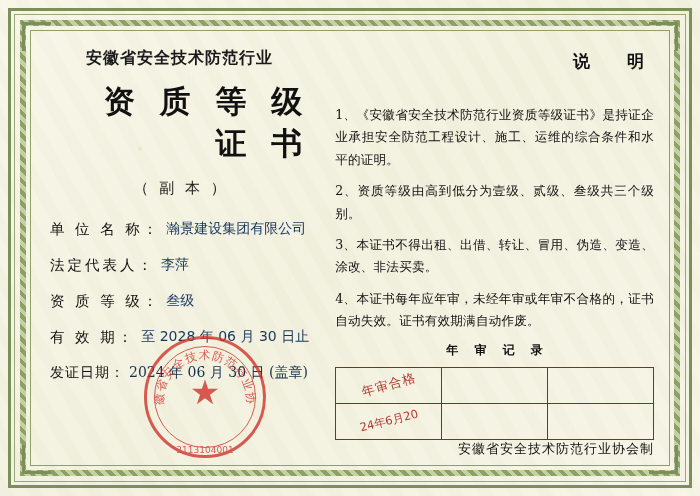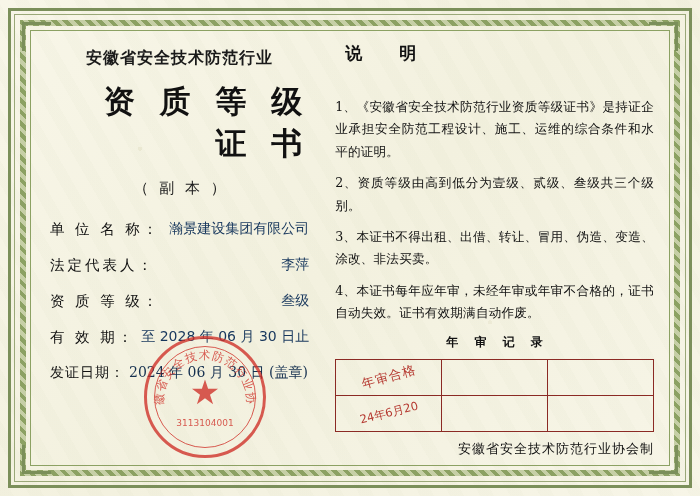--- a/index.html
+++ b/index.html
@@ -121,21 +121,20 @@
     font-family: "DejaVu Serif", "Liberation Serif", serif;
     font-size: 15px;
     color: #1a1a1a;
     letter-spacing: 3px;
     margin-top: 14px;
     text-indent: 3px;
   }
 
   .fields {
     margin-top: 22px;
-    text-align: right;
   }
   .field-row {
     display: flex;
     align-items: flex-end;
     margin-bottom: 17px;
     position: relative;
   }
   .field-label {
     font-family: "DejaVu Serif", "Liberation Serif", serif;
     font-size: 14.5px;
@@ -174,26 +173,27 @@
   }
   .issue-value {
     font-family: "DejaVu Serif", "Liberation Serif", serif;
     font-size: 14px;
     color: #15304f;
     margin-left: 4px;
   }
 
   
   .right-title {
-    text-align: left;
+    text-align: right;
     font-family: "DejaVu Serif", "Liberation Serif", serif;
     font-size: 17px;
     font-weight: bold;
     letter-spacing: 10px;
     color: #111;
+    margin-top: 8px;
     text-indent: 10px;
   }
   .note-list {
     margin-top: 31px;
   }
   .note-item {
     font-family: "DejaVu Serif", "Liberation Serif", serif;
     font-size: 12.6px;
     line-height: 1.78;
     color: #111;
@@ -292,21 +292,21 @@
   }
   .seal-arc text {
     fill: #cf2f27;
     font-size: 11.5px;
     font-family: "DejaVu Serif", "Liberation Serif", serif;
     letter-spacing: 1.2px;
   }
   .seal-code {
     position: absolute;
     left: 50%;
-    bottom: 27px;
+    bottom: 0;
     transform: translateX(-50%);
     color: #cf2f27;
     font-family: "DejaVu Sans", "Liberation Sans", sans-serif;
     font-size: 9px;
     white-space: nowrap;
   }
   .watermark {
     position: absolute;
     left: 0; top: 0; right: 0; bottom: 0;
     pointer-events: none;

